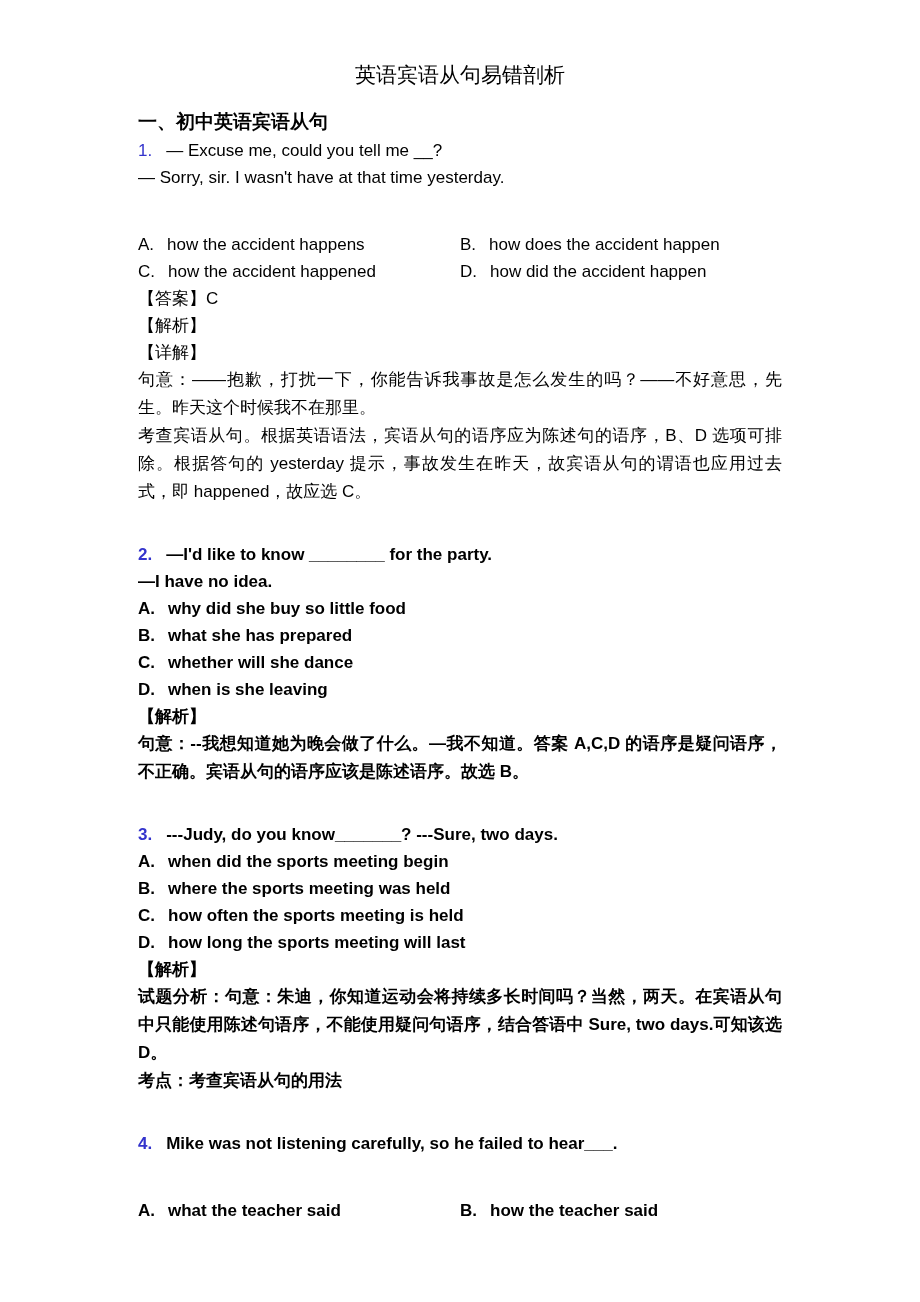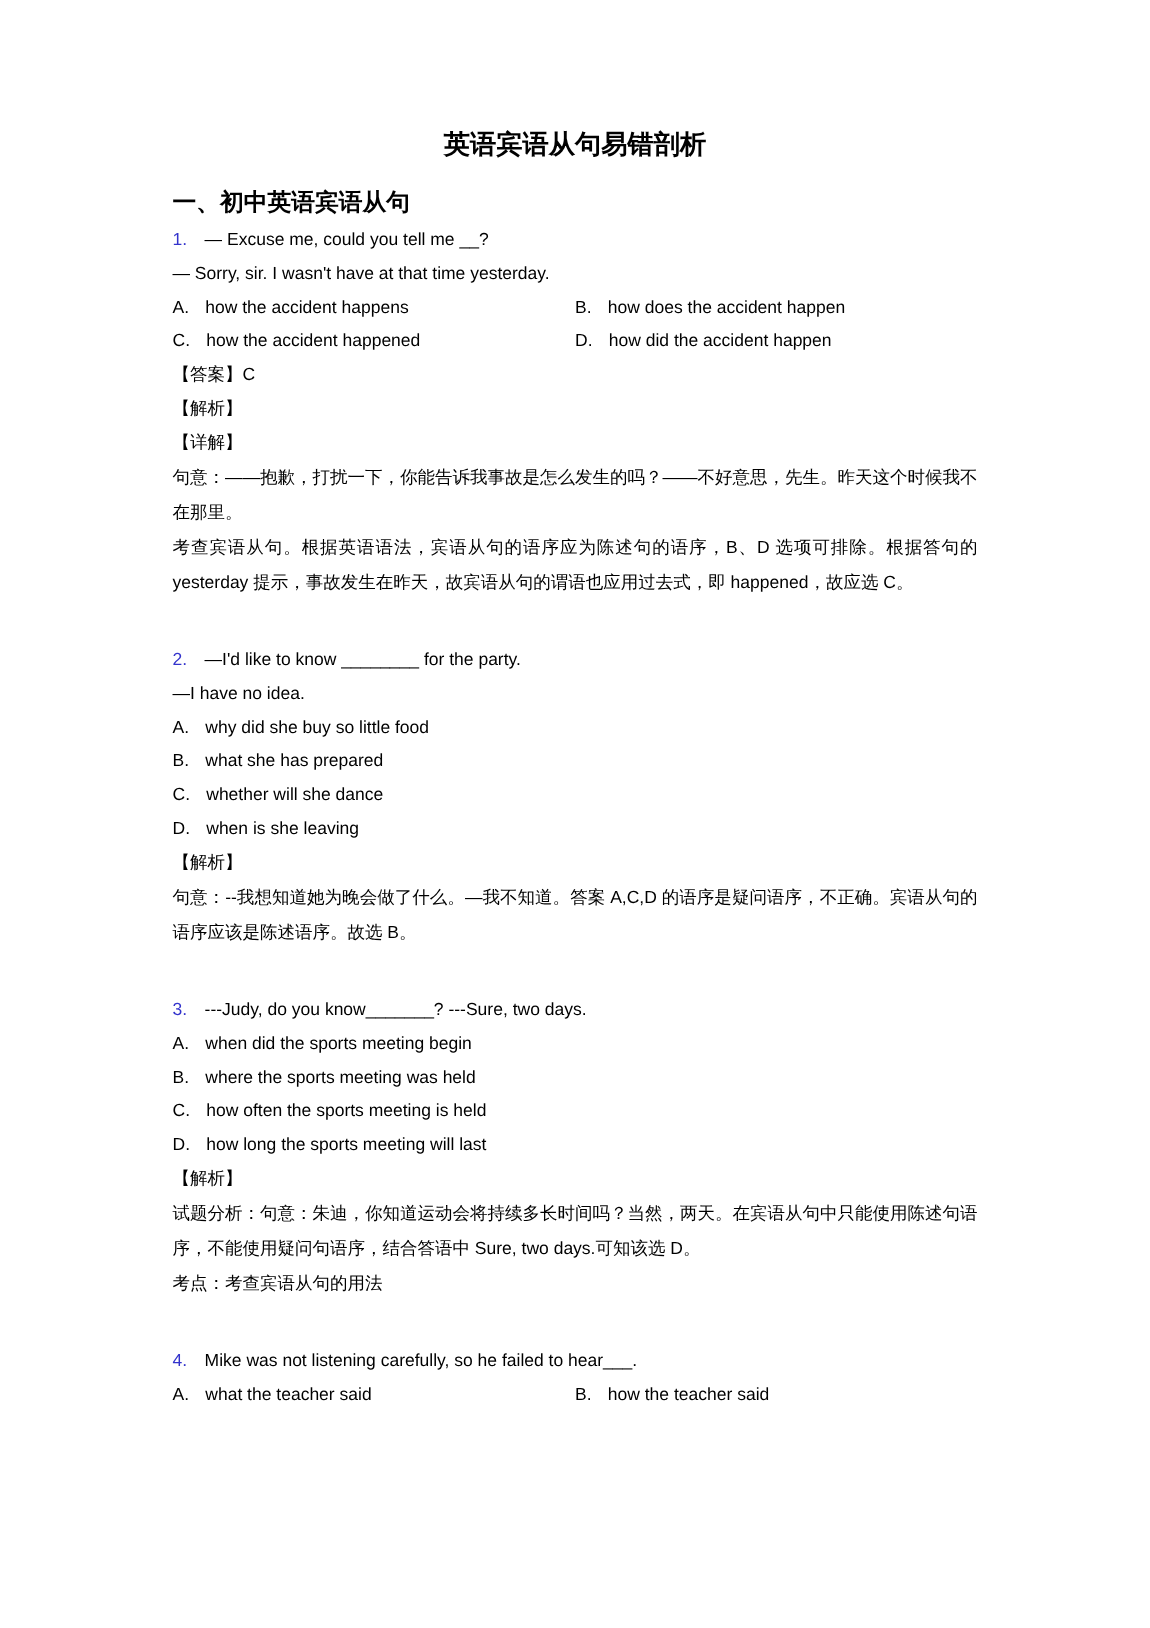--- a/index.html
+++ b/index.html
@@ -10,47 +10,48 @@
     color: var(--text-color, #000000);
   }
   .page {
     position: relative;
     width: 920px;
     height: 1302px;
     background: var(--page-background, #ffffff);
     overflow: hidden;
   }
   .doc-title {
-    padding-top: 103px;
+    padding-top: 62px;
     text-align: center;
     font-size: 21px;
     line-height: 26px;
-    font-weight: 700;
+    font-weight: 400;
   }
   .section-heading {
     margin: 21px 0 0 138px;
     font-size: 19px;
     line-height: 26px;
     font-weight: 700;
   }
   .content {
     margin-left: 138px;
     width: 644px;
-    font-size: 14px;
+    font-size: 17px;
     margin-top: 2px;
   }
-  .qblock + .qblock { margin-top: 35px; }
+  .qblock + .qblock { margin-top: 35px; font-weight: bold; }
   .line { line-height: 27px; white-space: nowrap; }
   .qnum {
     color: var(--question-number-color, #3333cc);
     margin-right: 14px;
   }
   .opt-grid {
     display: grid;
     grid-template-columns: 322px 1fr;
+    margin-top: 40px;
   }
   .opt { line-height: 27px; white-space: nowrap; }
   .opt-label { margin-right: 13px; }
   .para {
     line-height: 28px;
     text-align: justify;
   }
 </style>
 </head>
 <body>

